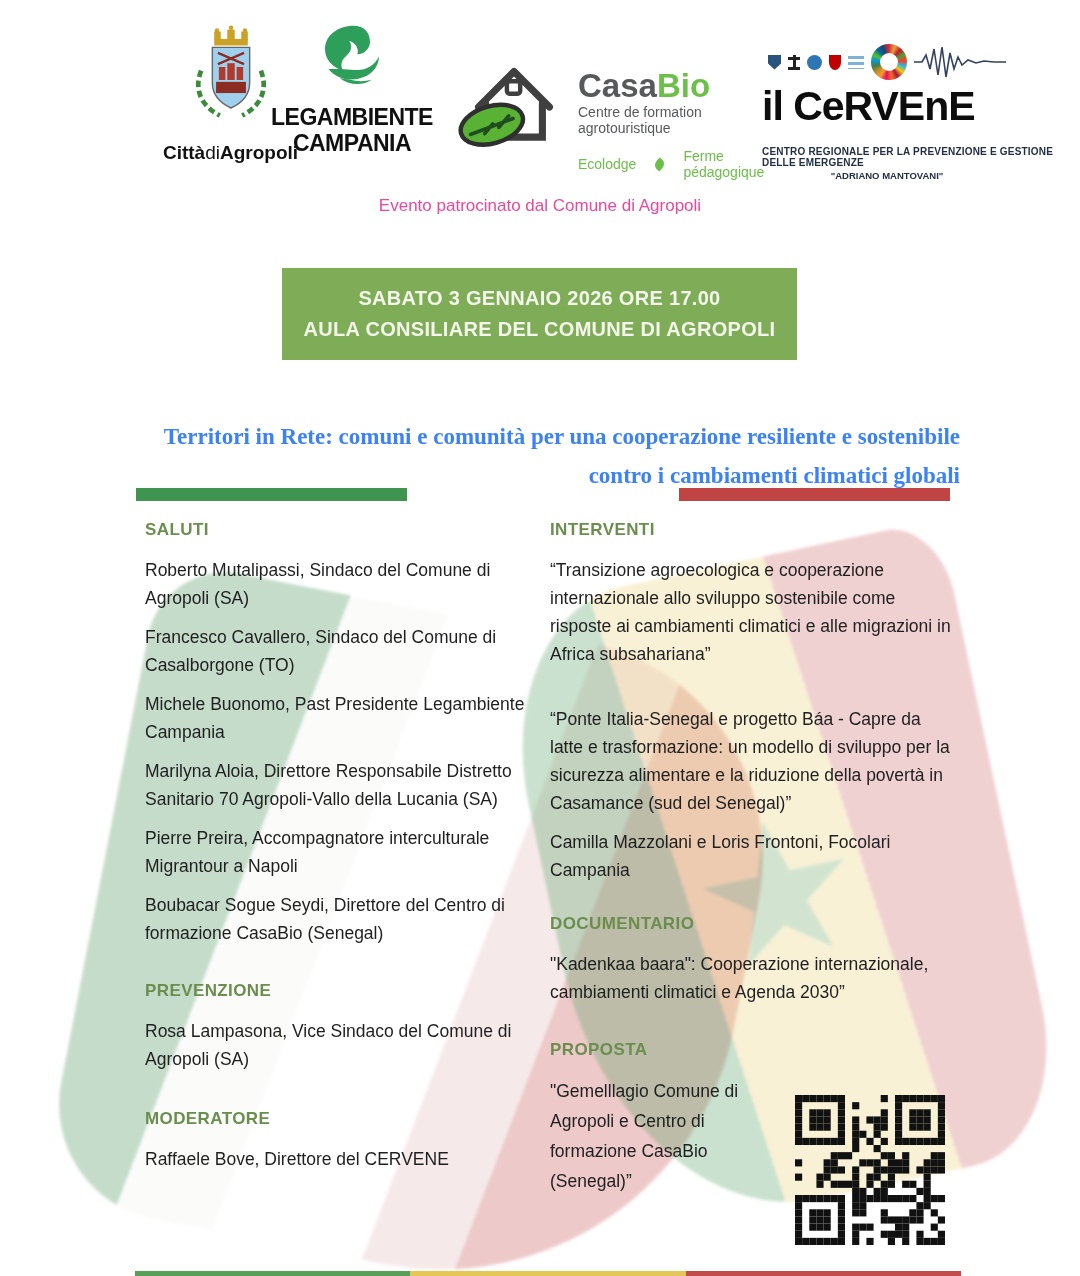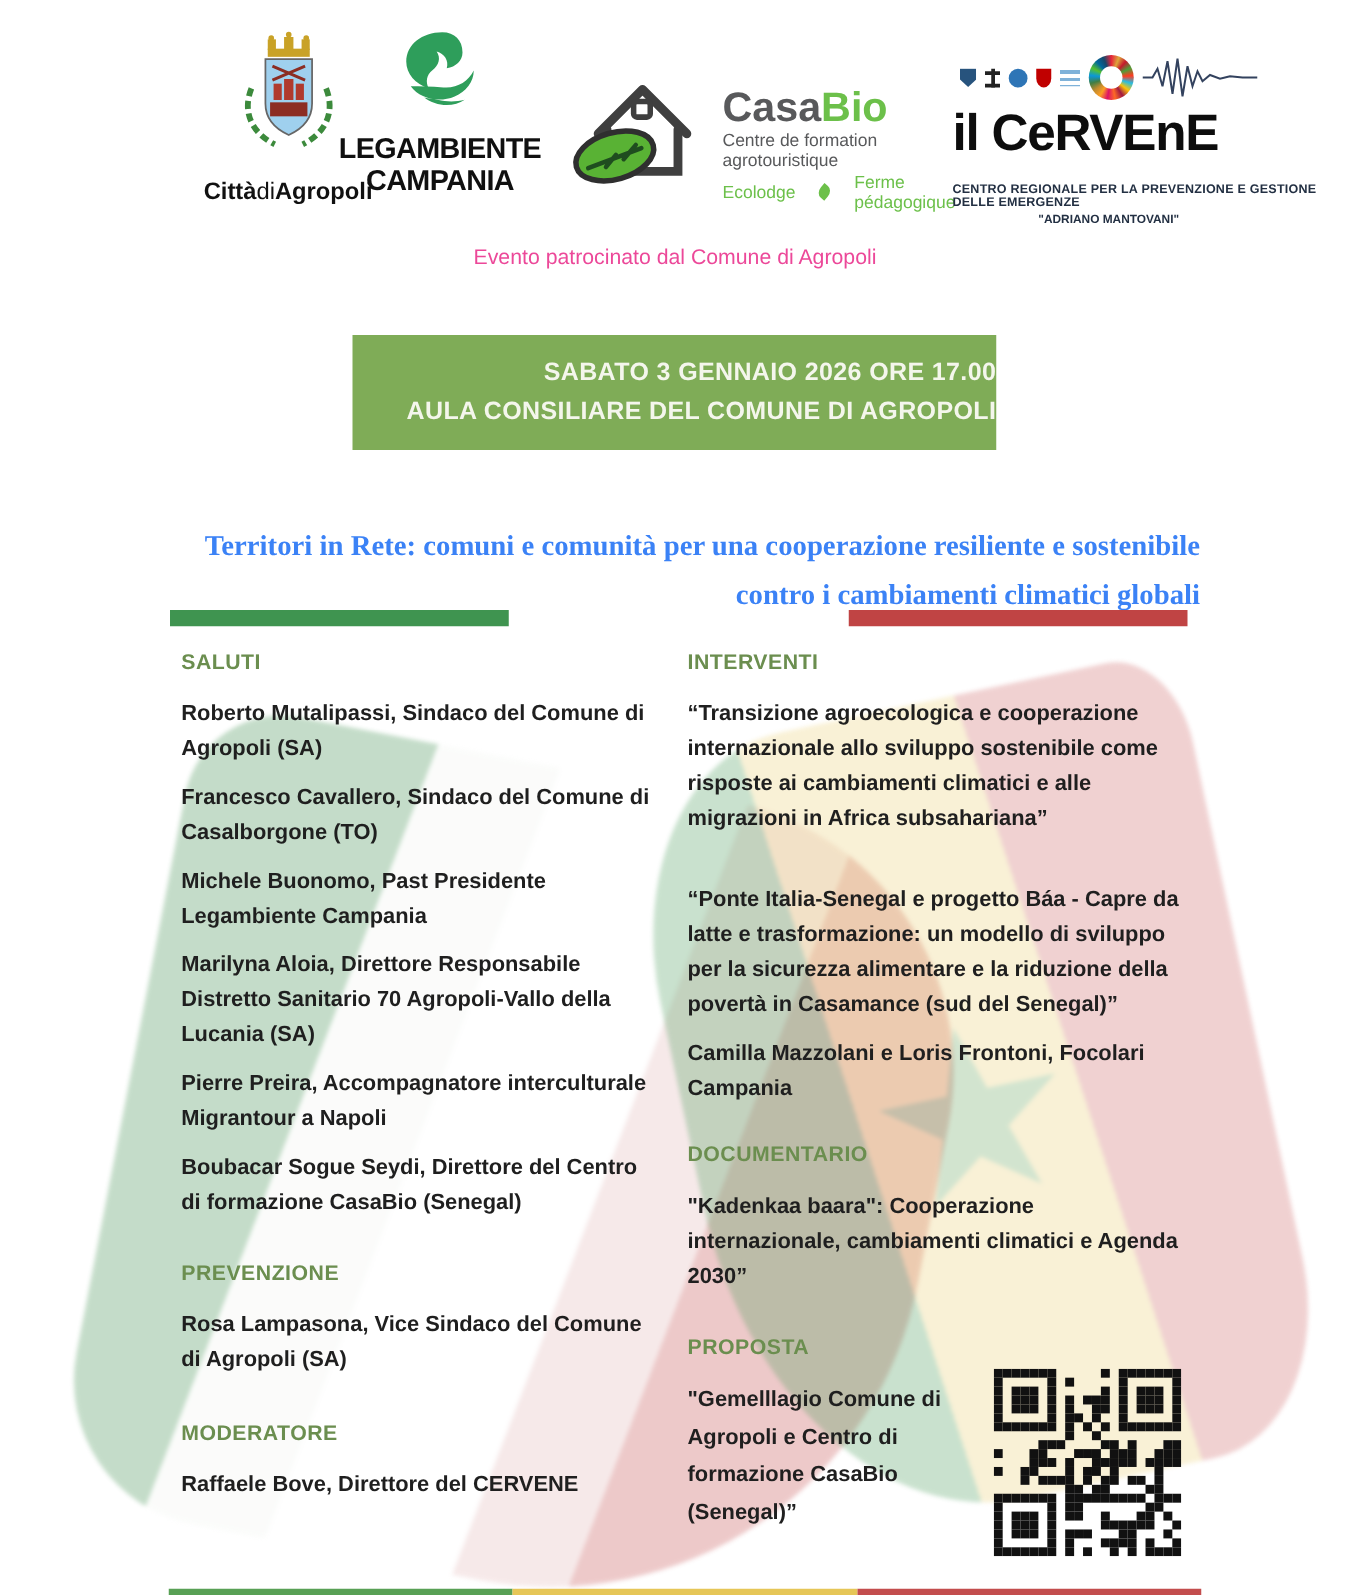--- a/index.html
+++ b/index.html
@@ -22,21 +22,21 @@
   .agropoli .wordmark{font-size:19px;margin-top:2px;color:#111;}
   .agropoli .b{font-weight:bold;}
   .legambiente{left:262px;top:22px;width:180px;text-align:center;}
   .legambiente .lines{font-weight:800;font-size:23px;line-height:26px;color:#101010;letter-spacing:-.5px;margin-top:2px;}
   .casabio{left:456px;top:52px;width:330px;}
   .casabio .house{float:left;margin-right:6px;}
   .casabio .txt{padding-top:18px;}
   .casabio .name{font-size:33px;font-weight:bold;color:#58595b;line-height:32px;}
   .casabio .name .bio{color:#6cc04a;}
   .casabio .sub{font-size:14px;color:#58595b;margin-top:2px;}
-  .casabio .tag{font-size:14px;color:#6cc04a;margin-top:1px;display:flex;align-items:center;gap:19px;}
+  .casabio .tag{font-size:14px;color:#6cc04a;margin-top:12px;display:flex;align-items:center;gap:19px;}
   .leaf-glyph{display:inline-block;width:11px;height:11px;background:#6cc04a;border-radius:0 60% 0 60%;transform:rotate(40deg);}
   .cervene{left:762px;top:42px;width:305px;}
   .cervene-icons{display:flex;align-items:center;gap:7px;height:40px;margin-left:6px;}
   .mini{display:inline-block;}
   .mini-shield{width:13px;height:15px;background:#27537d;clip-path:polygon(0 0,100% 0,100% 60%,50% 100%,0 60%);}
   .mini-mark{width:12px;height:15px;background:
       linear-gradient(#222 0 0) 50% 0/3px 100% no-repeat,
       linear-gradient(#222 0 0) 0 20%/100% 3px no-repeat,
       linear-gradient(#222 0 0) 0 100%/100% 3px no-repeat;}
   .mini-globe{width:15px;height:15px;border-radius:50%;background:#2e75b6;}
@@ -46,35 +46,35 @@
        background:conic-gradient(#e5243b,#dda63a,#c5192d,#4c9f38,#ff3a21,#26bde2,#fcc30b,#a21942,#fd6925,#dd1367,#fd9d24,#bf8b2e,#3f7e44,#0a97d9,#56c02b,#00689d,#19486a,#e5243b);}
   .sdg .hole{position:absolute;left:9px;top:9px;width:18px;height:18px;border-radius:50%;background:#fff;}
   .cervene .title{font-size:41px;font-weight:bold;color:#0d0d0d;letter-spacing:-1px;line-height:44px;margin-top:2px;}
   .cervene .sub1{font-size:10px;color:#233043;font-weight:bold;letter-spacing:.2px;margin-top:18px;}
   .cervene .sub2{font-size:9.5px;color:#233043;font-weight:bold;text-align:center;width:250px;margin-top:2px;}
   
   .patron1,.patron2{position:absolute;left:0;width:1080px;text-align:center;z-index:2;font-size:17px;color:#ec4899;}
   .patron1{top:196px;}
   .patron2{top:232px;}
   .banner{position:absolute;left:282px;top:268px;width:515px;height:92px;background:#7fac57;z-index:2;
-          display:flex;flex-direction:column;justify-content:center;text-align:right;
+          display:flex;flex-direction:column;justify-content:center;text-align:center;
           color:#f4f6ec;font-weight:bold;font-size:20px;line-height:31px;letter-spacing:.3px;}
   .main-title{position:absolute;left:120px;top:402px;width:840px;z-index:2;text-align:right;
           color:#3b82f6;font-weight:bold;font-size:23px;line-height:39px;font-family:Liberation Serif, serif;}
   .divider{position:absolute;left:136px;top:488px;width:814px;height:13px;z-index:2;display:flex;}
   .divider span{flex:1;}
   .div-green{background:#3f9450;}
   .div-white{background:transparent;}
   .div-red{background:#c04444;}
   
   .col{position:absolute;top:520px;z-index:2;}
   .col-left{left:145px;width:385px;}
   .col-right{left:550px;width:404px;}
   h2.sec{font-size:17px;font-weight:bold;color:#6b8e4f;letter-spacing:.4px;margin:0 0 16px 0;}
-  .col p{font-size:17.5px;line-height:28px;margin:0 0 11px 0;color:#1f1f1f;font-weight:bold;}
+  .col p{font-size:17.5px;line-height:28px;margin:0 0 11px 0;color:#1f1f1f;}
   .sec-introduzione{margin-top:34px;}
   .sec-moderatore{margin-top:36px;}
   .sec-documentario{margin-top:30px;}
   .sec-proposta{margin-top:34px;}
   .gap-lg{margin-top:37px !important;}
   .proposta-item{max-width:218px;line-height:30px !important;}
   
   .qr{position:absolute;left:795px;top:1095px;width:150px;height:150px;z-index:3;}
   .band{position:absolute;left:135px;top:1271px;width:826px;height:5px;z-index:2;display:flex;}
   .band span{flex:1;}

